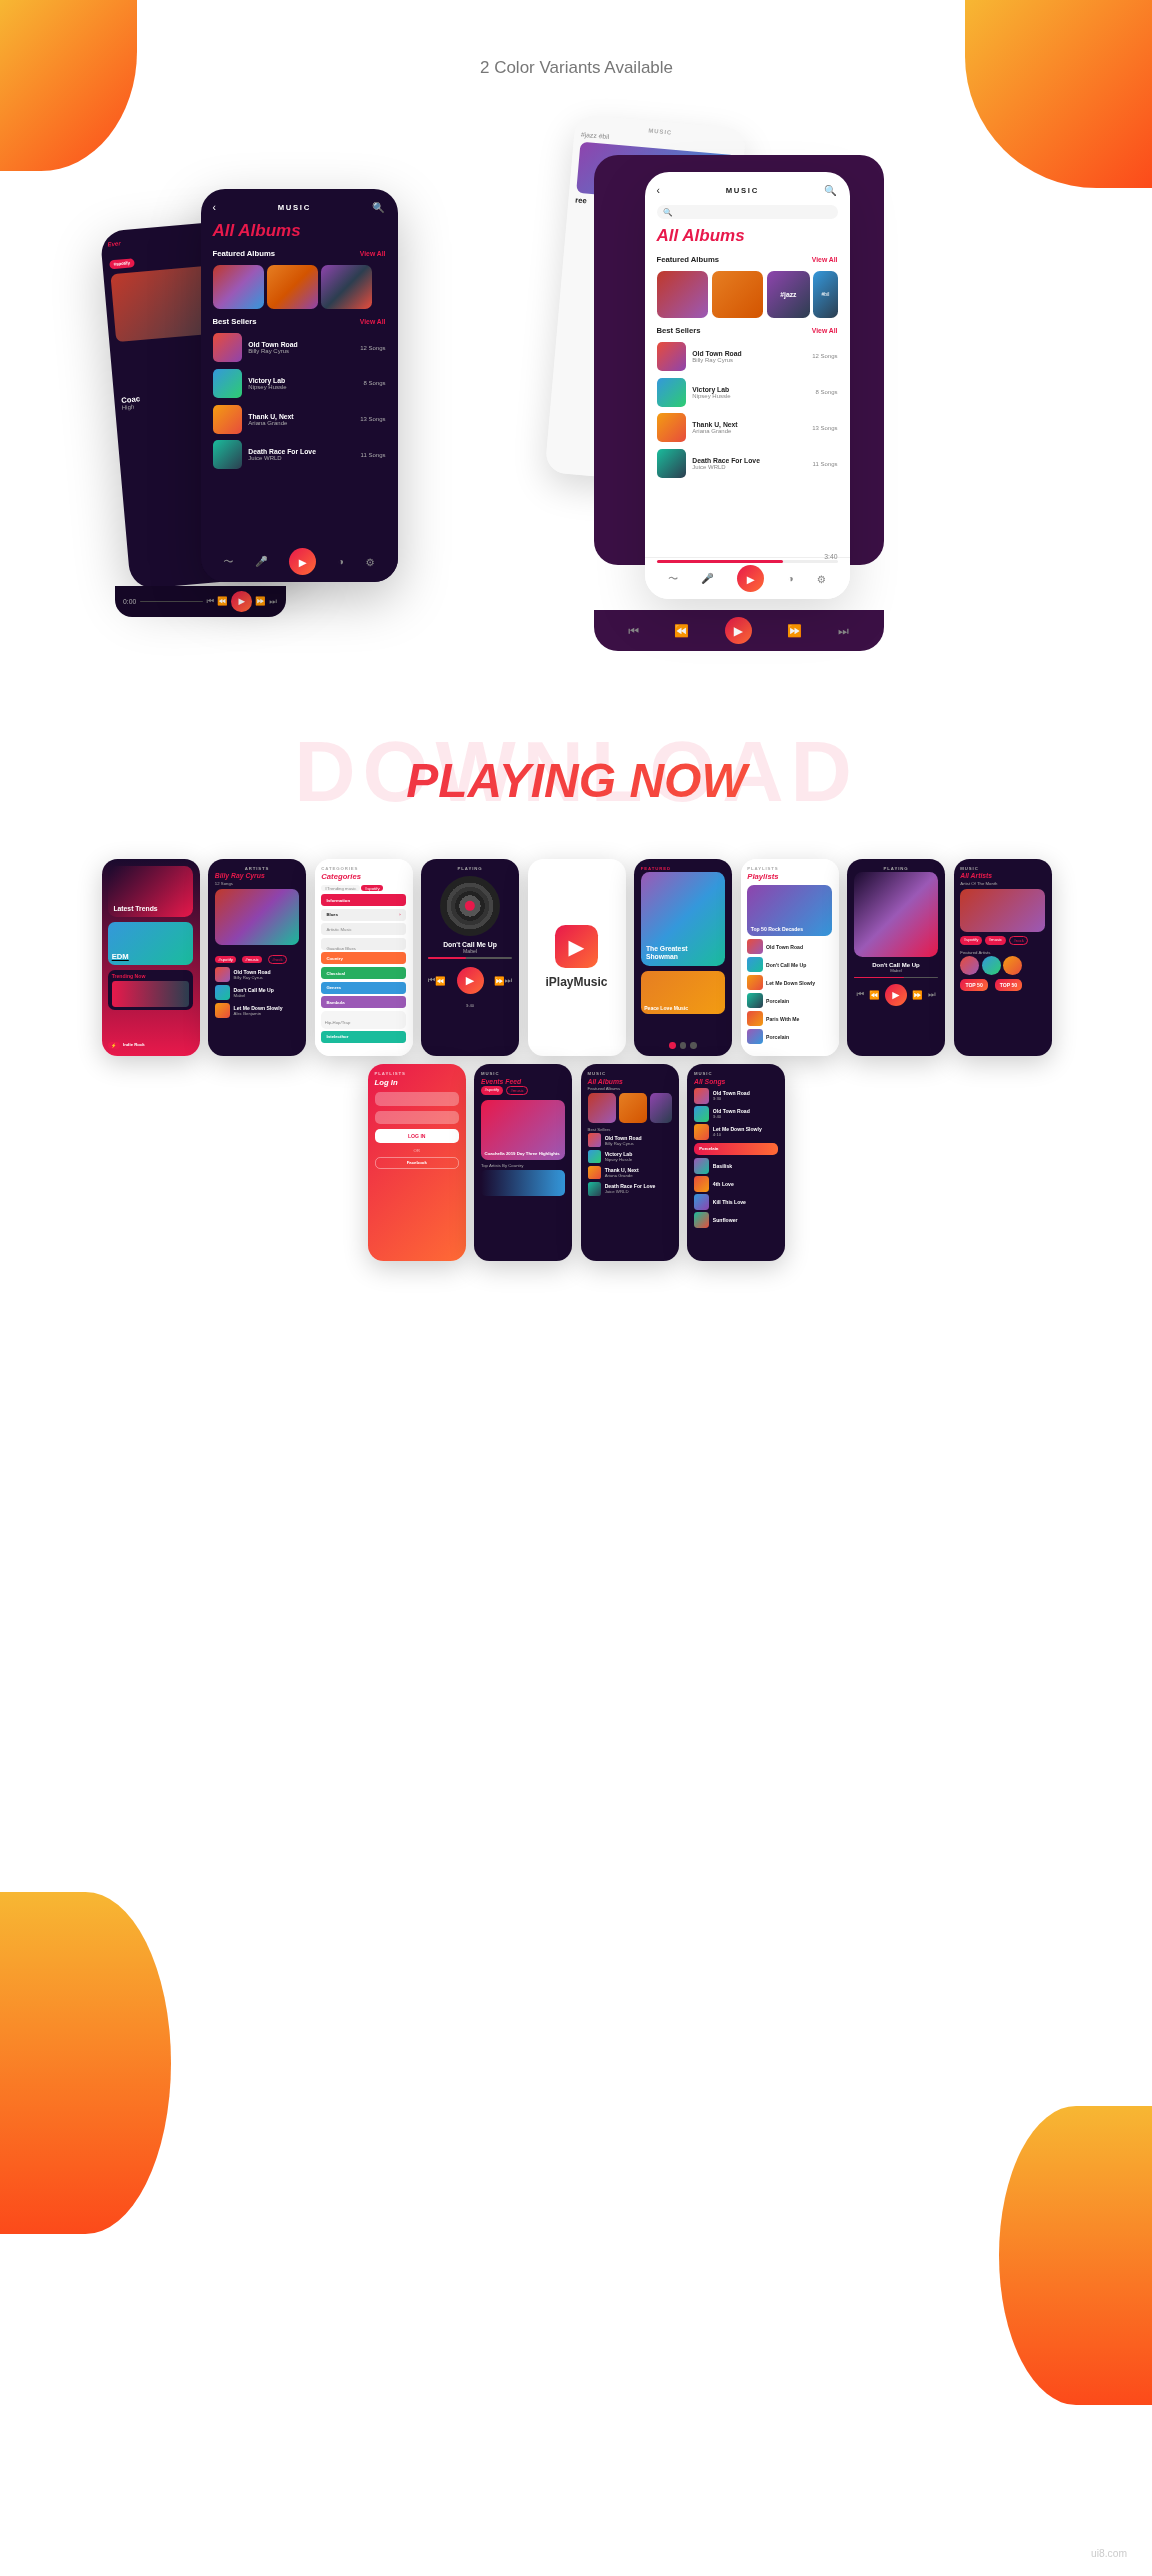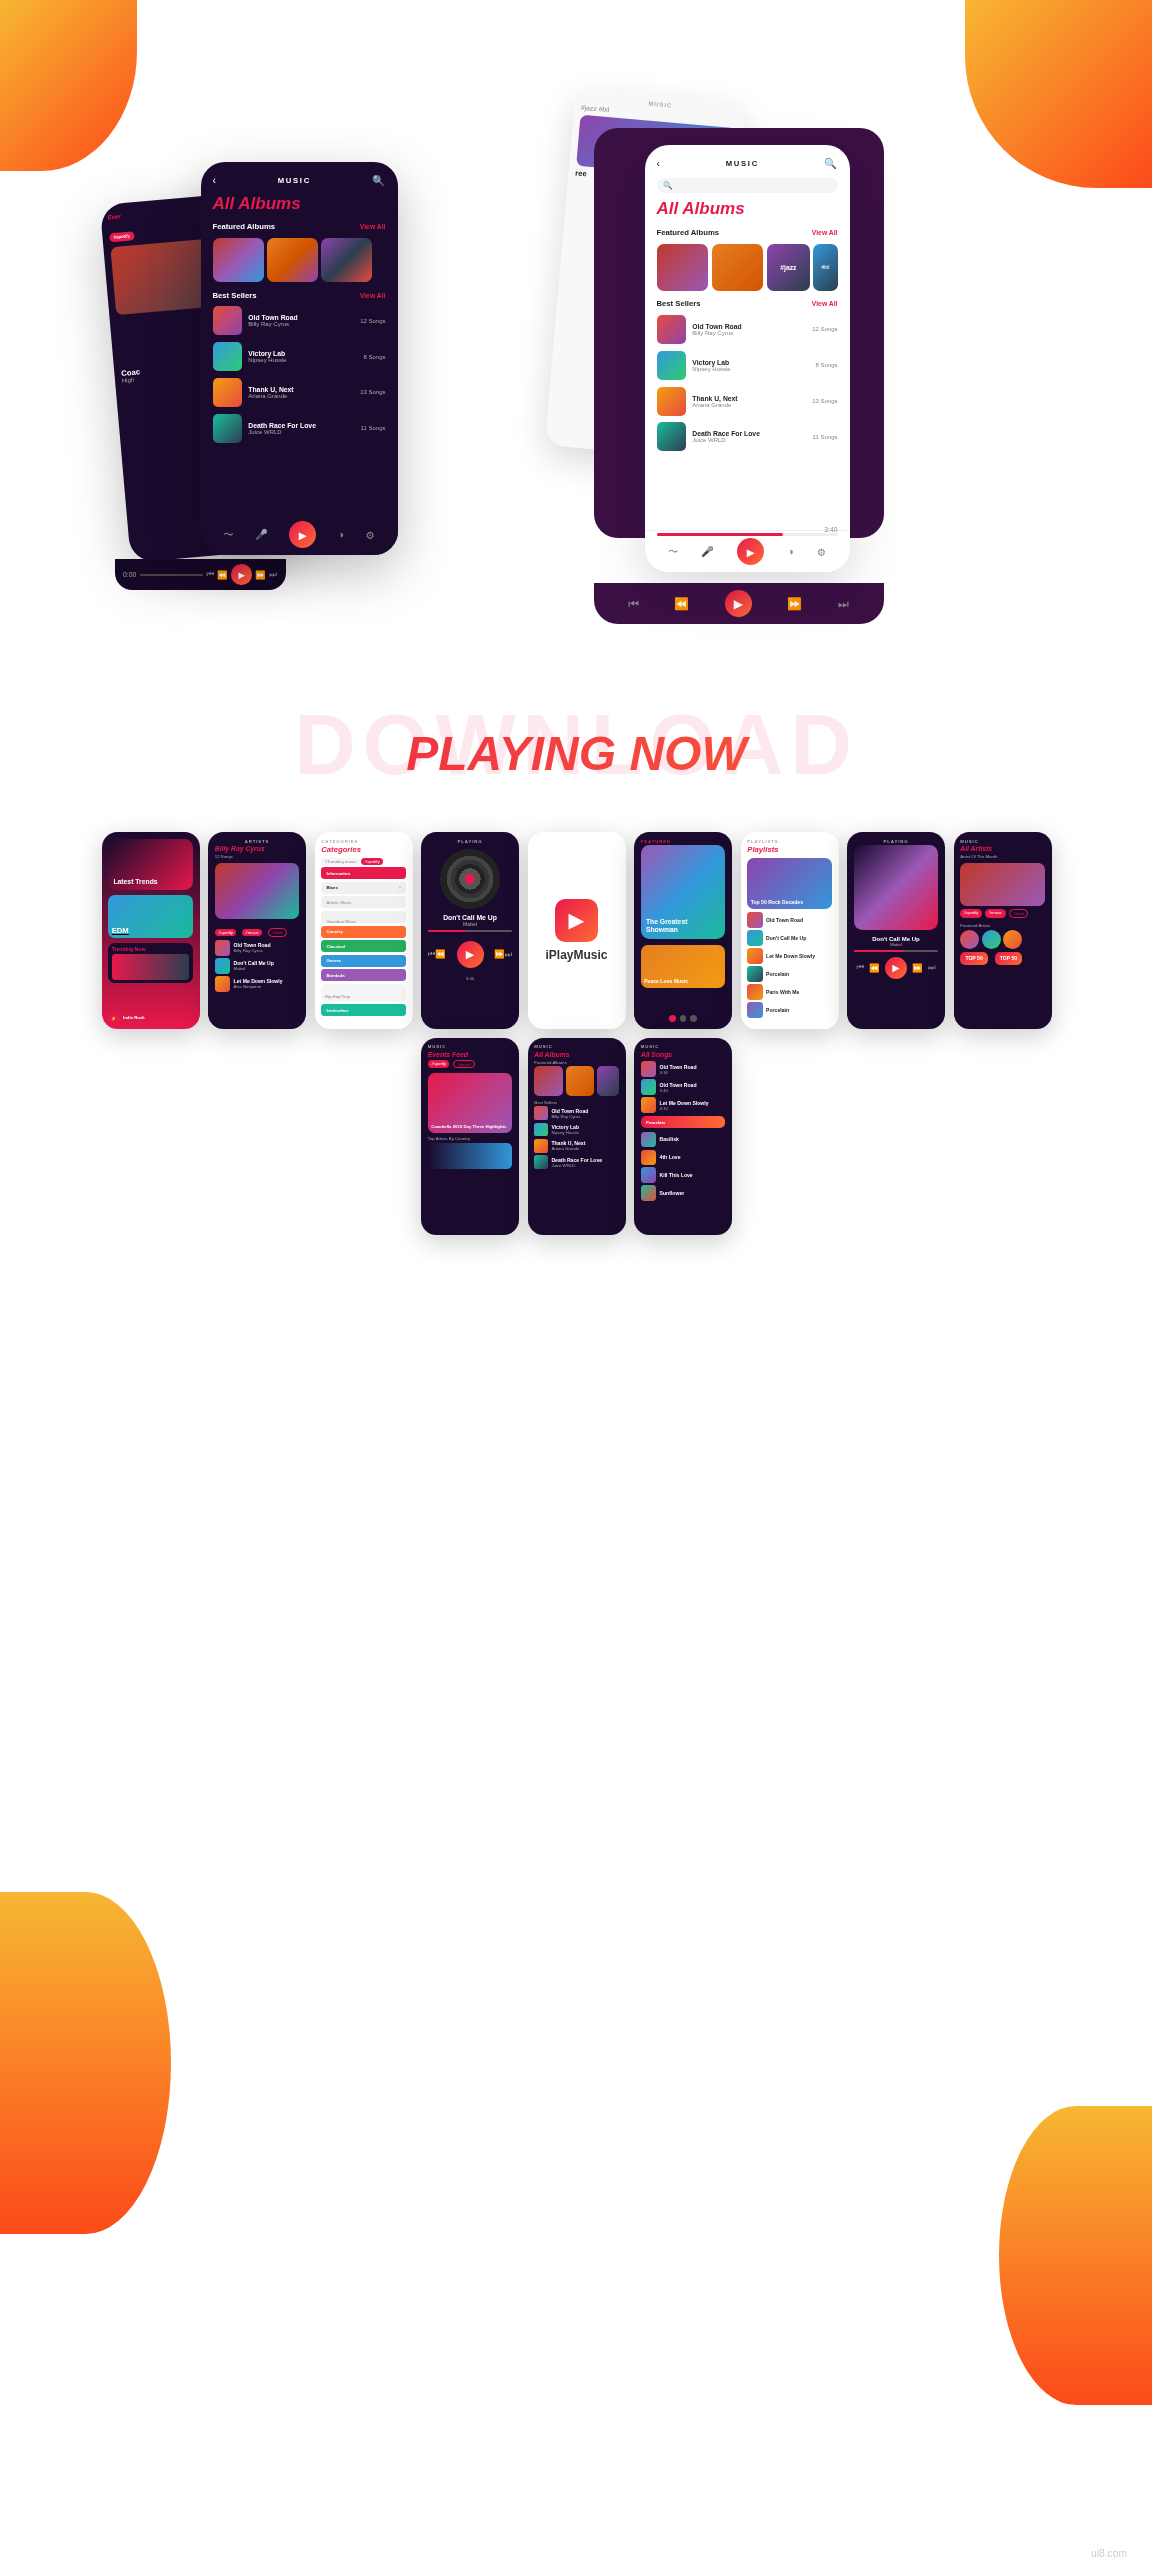--- a/index.html
+++ b/index.html
@@ -537,20 +537,21 @@
       color: #fff;
     }
   </style>
 </head>
 <body>
 
 <div class="blob-top-right"></div>
 <div class="blob-top-left"></div>
 
 <div class="hero">
+  <p class="hero-subtitle">2 Color Variants Available</p>
 </div>
 
 <div class="mockup-section">
 
   <div class="dark-cluster">
 
     <div class="phone phone-dark-back">
       <div style="padding:6.8px;">
         <div style="font-size:6px;color:#e8194b;font-weight:900;font-style:italic;margin-top:3.4px;">Ever</div>
         <div style="margin-top:6.8px;">
@@ -989,20 +990,35 @@
         <div style="width:19px;height:19px;border-radius:50%;background:linear-gradient(135deg,#3498db,#2ecc71);"></div>
         <div style="width:19px;height:19px;border-radius:50%;background:linear-gradient(135deg,#f39c12,#e74c3c);"></div>
       </div>
       <div style="display:flex;gap:3.4px;margin-bottom:3.4px;">
         <div class="top50-badge">TOP 50</div>
         <div class="top50-badge">TOP 50</div>
       </div>
     </div>
   </div>
 
+  <div class="mini-phone mp-login">
+    <div class="mp-content">
+      <div style="font-size:4.3px;color:rgba(255,255,255,0.7);letter-spacing:0.9px;font-weight:700;margin-bottom:1.7px;">PLAYLISTS</div>
+      <div style="font-size:7.7px;color:#fff;font-weight:900;font-style:italic;margin-bottom:5.1px;">Log In</div>
+      <div class="login-field"></div>
+      <div class="login-field"></div>
+      <div class="login-btn">
+        <span class="login-btn-text">LOG IN</span>
+      </div>
+      <div style="margin-top:5.1px;text-align:center;font-size:4.3px;color:rgba(255,255,255,0.6);">OR</div>
+      <div style="margin-top:3.4px;width:100%;height:12px;border:0.9px solid rgba(255,255,255,0.4);border-radius:5.1px;display:flex;align-items:center;justify-content:center;">
+        <span style="font-size:4.3px;color:#fff;font-weight:700;">Facebook</span>
+      </div>
+    </div>
+  </div>
 
   <div class="mini-phone mp-events">
     <div class="mp-content">
       <div style="font-size:4.3px;color:#aaa;letter-spacing:0.9px;font-weight:700;margin-bottom:1.7px;">MUSIC</div>
       <div style="font-size:6.8px;color:#e8194b;font-weight:900;font-style:italic;margin-bottom:1.7px;">Events Feed</div>
       <div style="margin-bottom:2.6px;display:flex;gap:1.7px;">
         <span class="mp-tag">#spotify</span>
         <span class="mp-tag-outline">#music</span>
       </div>
       <div style="width:100%;height:60px;background:linear-gradient(135deg,#e8194b,#9b59b6);border-radius:6.8px;margin-bottom:3.4px;display:flex;align-items:flex-end;padding:3.4px;">

